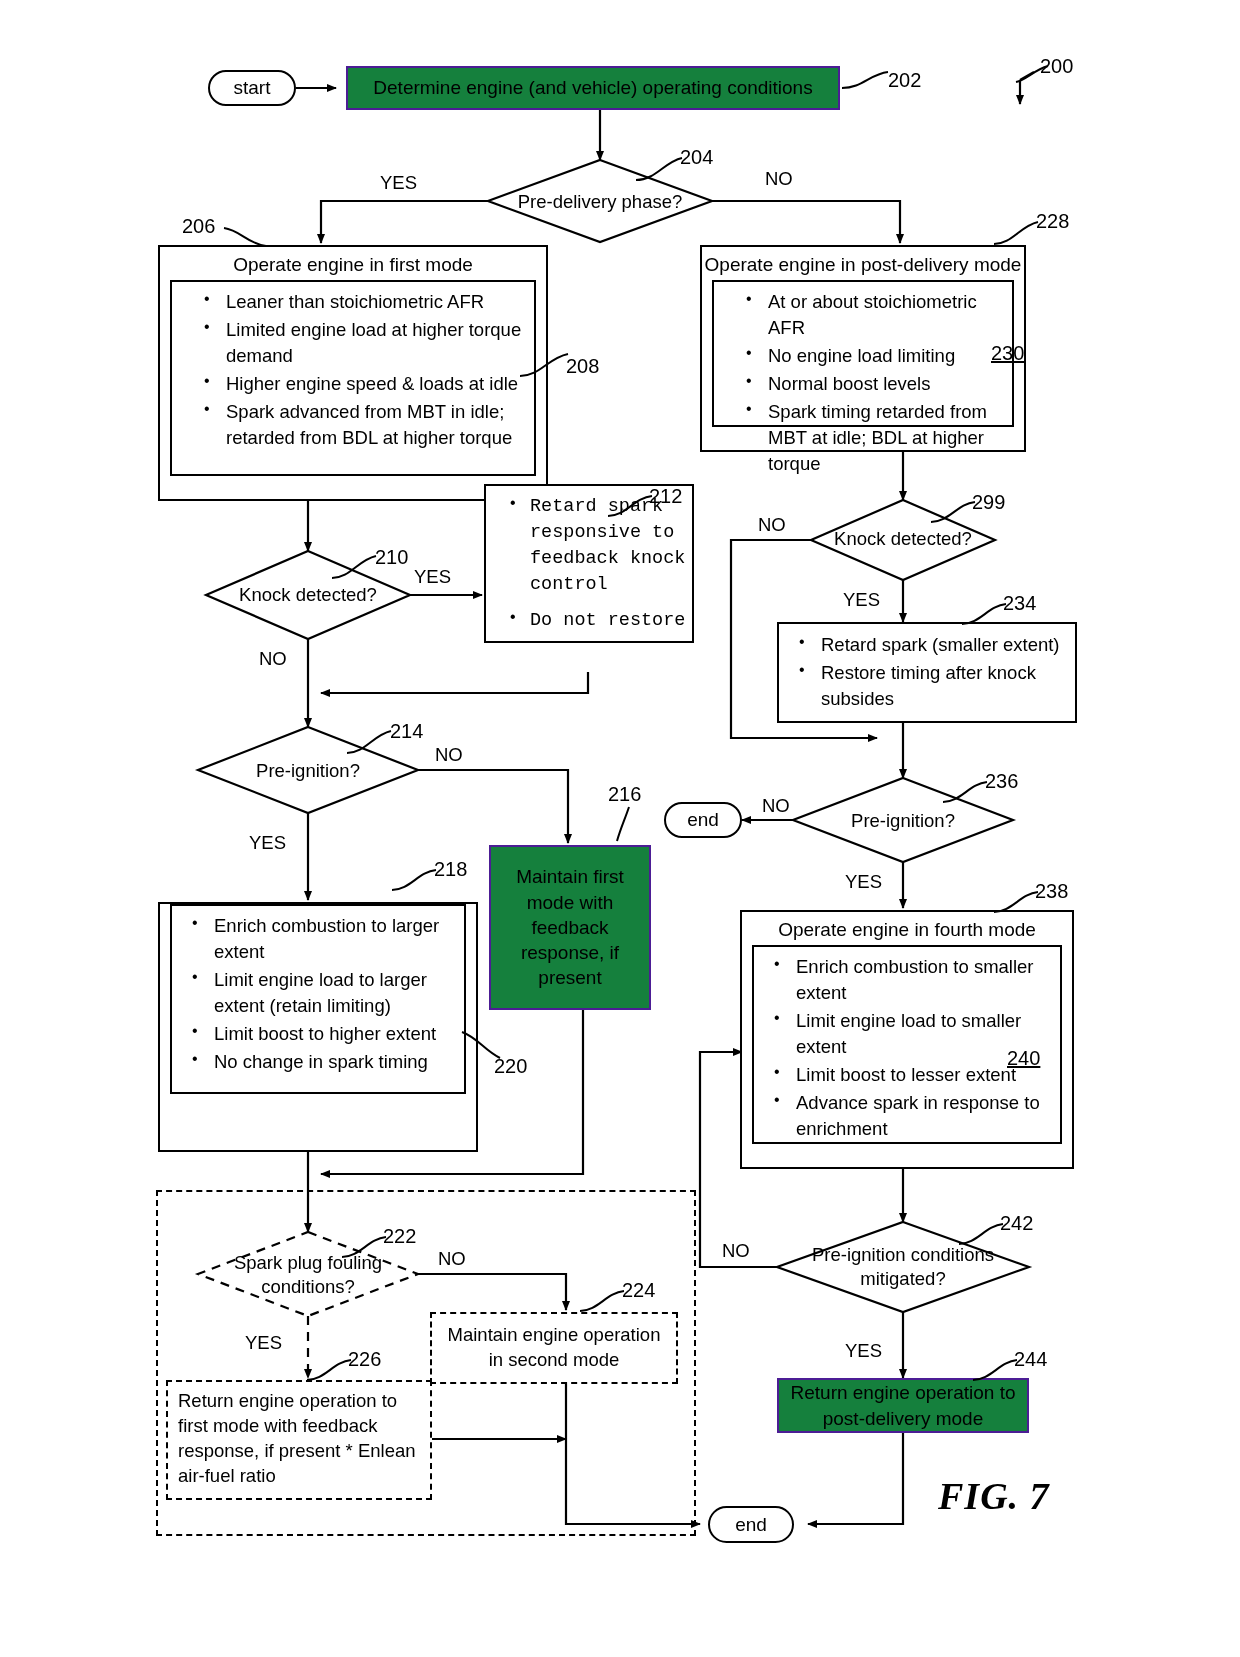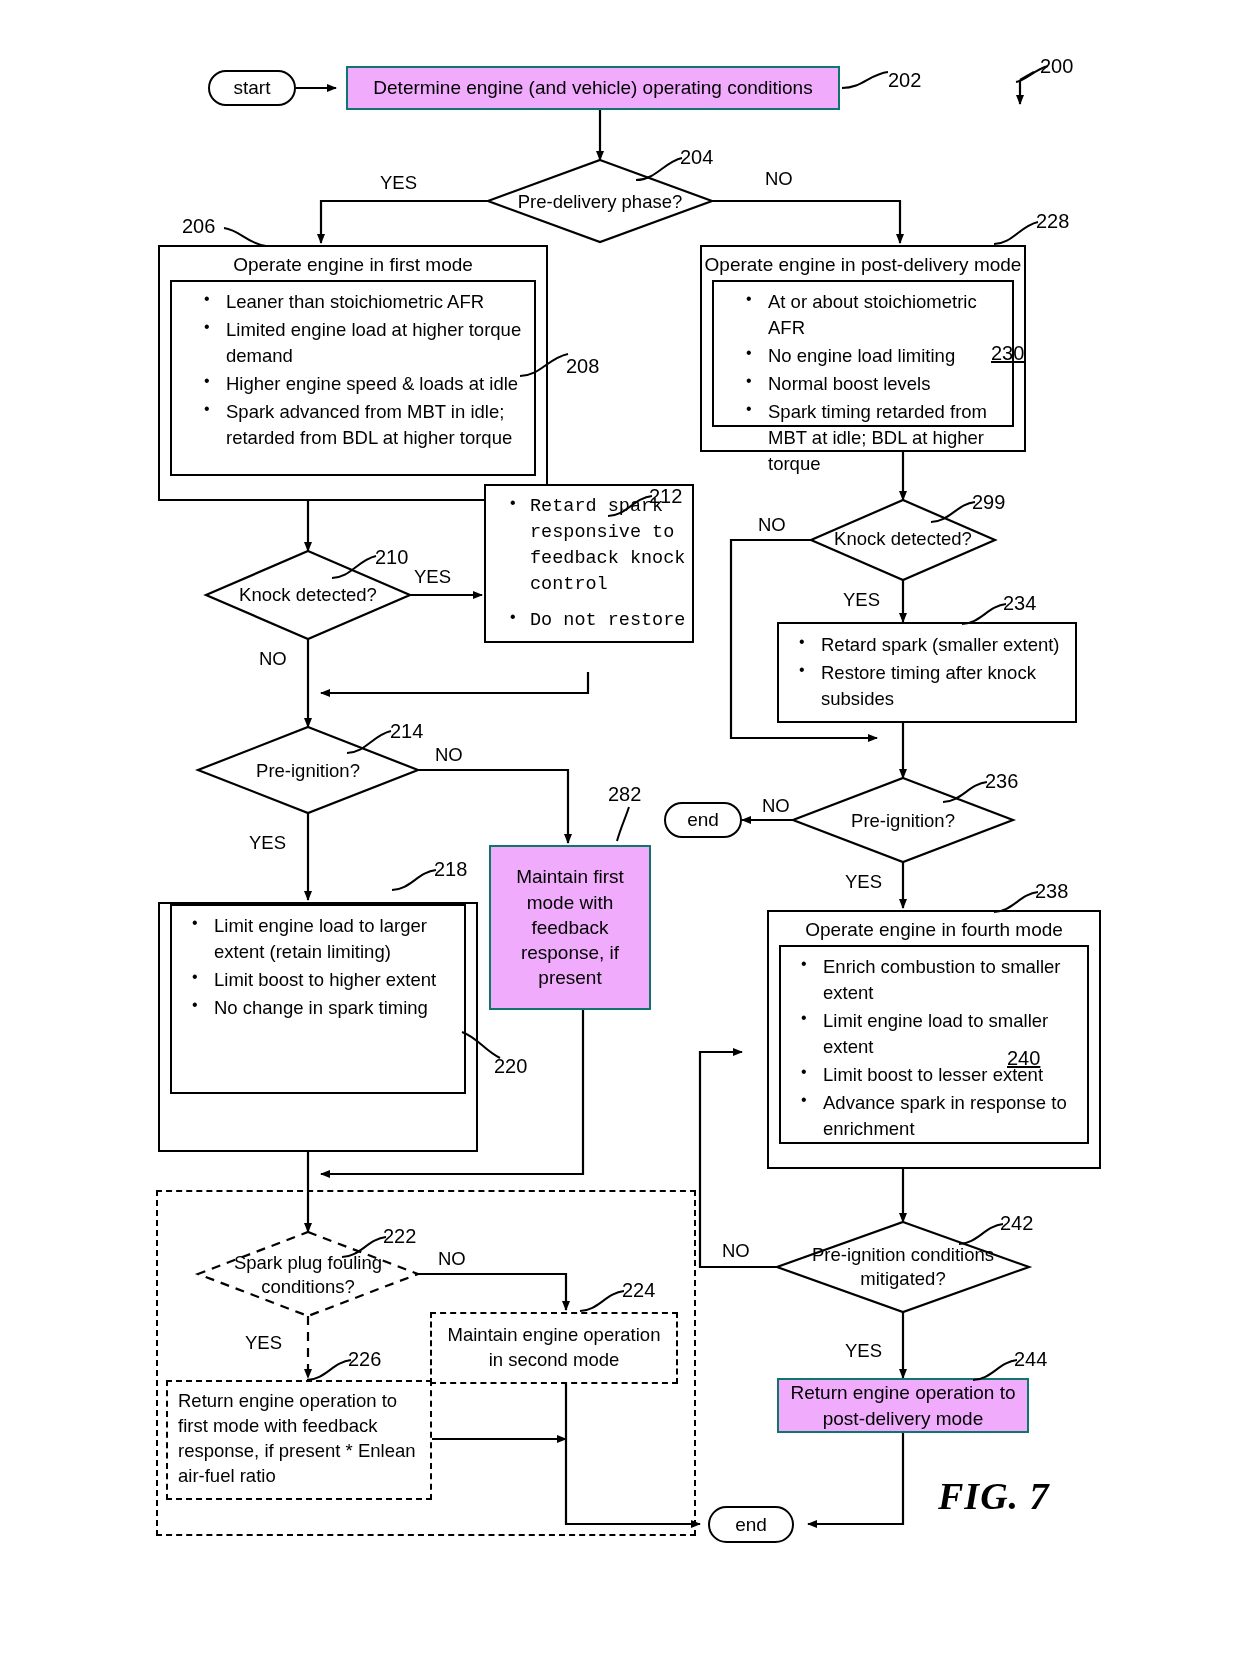--- a/index.html
+++ b/index.html
@@ -57,22 +57,22 @@
   }
   ul.bullets li:before {
     content: "\2022";
     position: absolute;
     left: 0;
     top: -1px;
     font-size: 16px;
   }
   ul.bullets li:last-child { margin-bottom: 0; }
   .plain-box {
-    border: 2px solid #0f766e;
-    background: #f0abfc;
+    border: 2px solid #4c1d95;
+    background: #15803d;
     box-sizing: border-box;
     display: flex;
     align-items: center;
     justify-content: center;
     text-align: center;
     font-size: 19px;
     line-height: 1.33;
     padding: 4px 8px;
   }
   .dashed-box {
@@ -323,44 +323,45 @@
     <path d="M2,24 C20,24 28,6 46,4" stroke="#000" stroke-width="2" fill="none"></path>
   </svg>
 <div class="edge-label" style="left:762px;top:795px;">NO</div>
 <div class="edge-label" style="left:845px;top:871px;">YES</div>
 
 <div class="node term" style="left:664px;top:802px;width:78px;height:36px;">end</div>
 
 <div class="node plain-box" style="left:489px;top:845px;width:162px;height:165px;">
   <span>Maintain first mode with feedback response, if present</span>
 </div>
-<div class="ref" style="left:608px;top:783px;">282</div>
+<div class="ref" style="left:608px;top:783px;">216</div>
 <svg style="position:absolute;left:615px;top:805px;width:24px;height:40px;">
     <path d="M14,2 C10,14 6,22 2,36" stroke="#000" stroke-width="2" fill="none"></path>
   </svg>
 
 <div class="node proc-outer" style="left:158px;top:902px;width:320px;height:250px;">
   <div class="proc-inner" style="height:190px;">
     <ul class="bullets" style="padding-left:14px;">
+      <li>Enrich combustion to larger extent</li>
       <li>Limit engine load to larger extent (retain limiting)</li>
       <li>Limit boost to higher extent</li>
       <li>No change in spark timing</li>
     </ul>
   </div>
 </div>
 <div class="ref" style="left:434px;top:858px;">218</div>
 <svg style="position:absolute;left:390px;top:866px;width:50px;height:30px;">
     <path d="M2,24 C20,24 28,6 46,4" stroke="#000" stroke-width="2" fill="none"></path>
   </svg>
 <div class="ref" style="left:494px;top:1055px;">220</div>
 <svg style="position:absolute;left:460px;top:1028px;width:44px;height:36px;">
     <path d="M2,4 C18,10 24,22 40,30" stroke="#000" stroke-width="2" fill="none"></path>
   </svg>
 
-<div class="node proc-outer" style="left:740px;top:910px;width:334px;height:259px;margin-left:27px;">
+<div class="node proc-outer" style="left:740px;top:910px;width:334px;height:259px;">
   <div class="proc-title">Operate engine in fourth mode</div>
   <div class="proc-inner" style="height:199px;">
     <ul class="bullets" style="padding-left:14px;">
       <li>Enrich combustion to smaller extent</li>
       <li>Limit engine load to smaller extent</li>
       <li>Limit boost to lesser extent</li>
       <li>Advance spark in response to enrichment</li>
     </ul>
   </div>
 </div>

